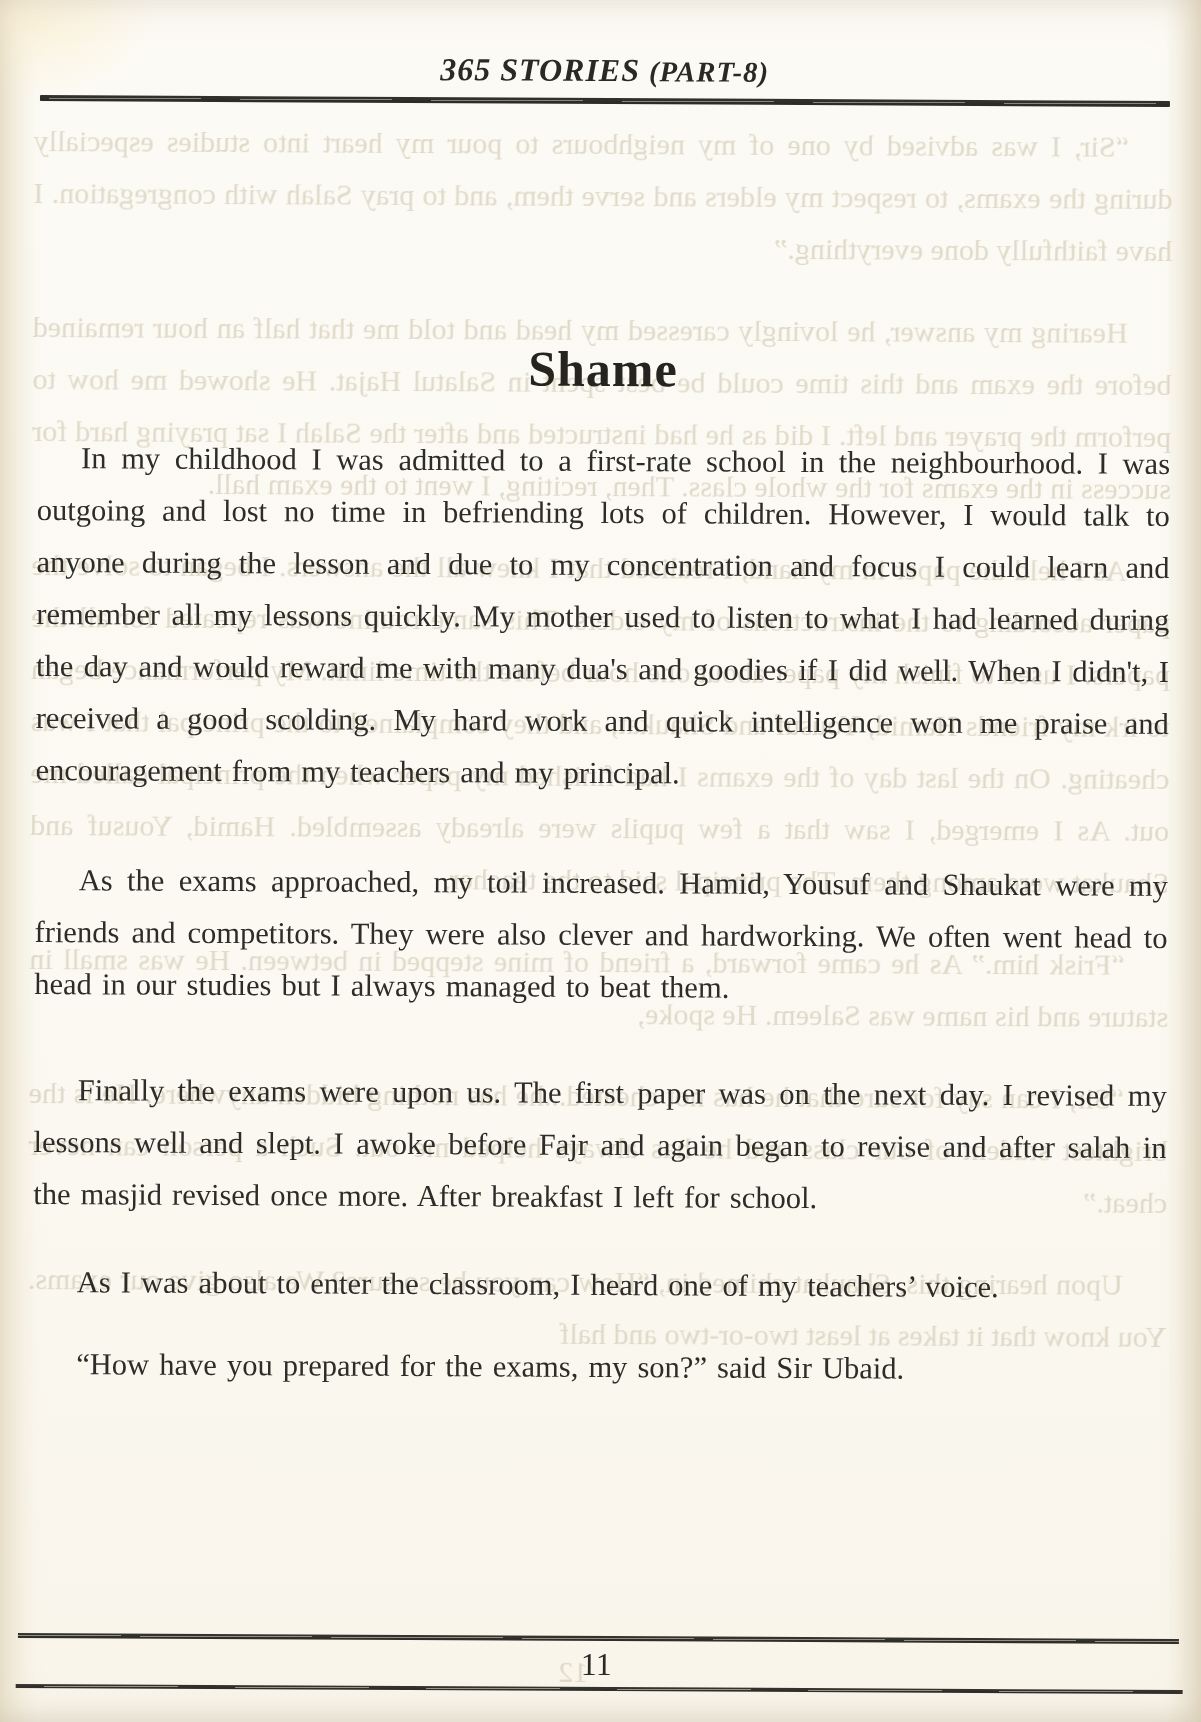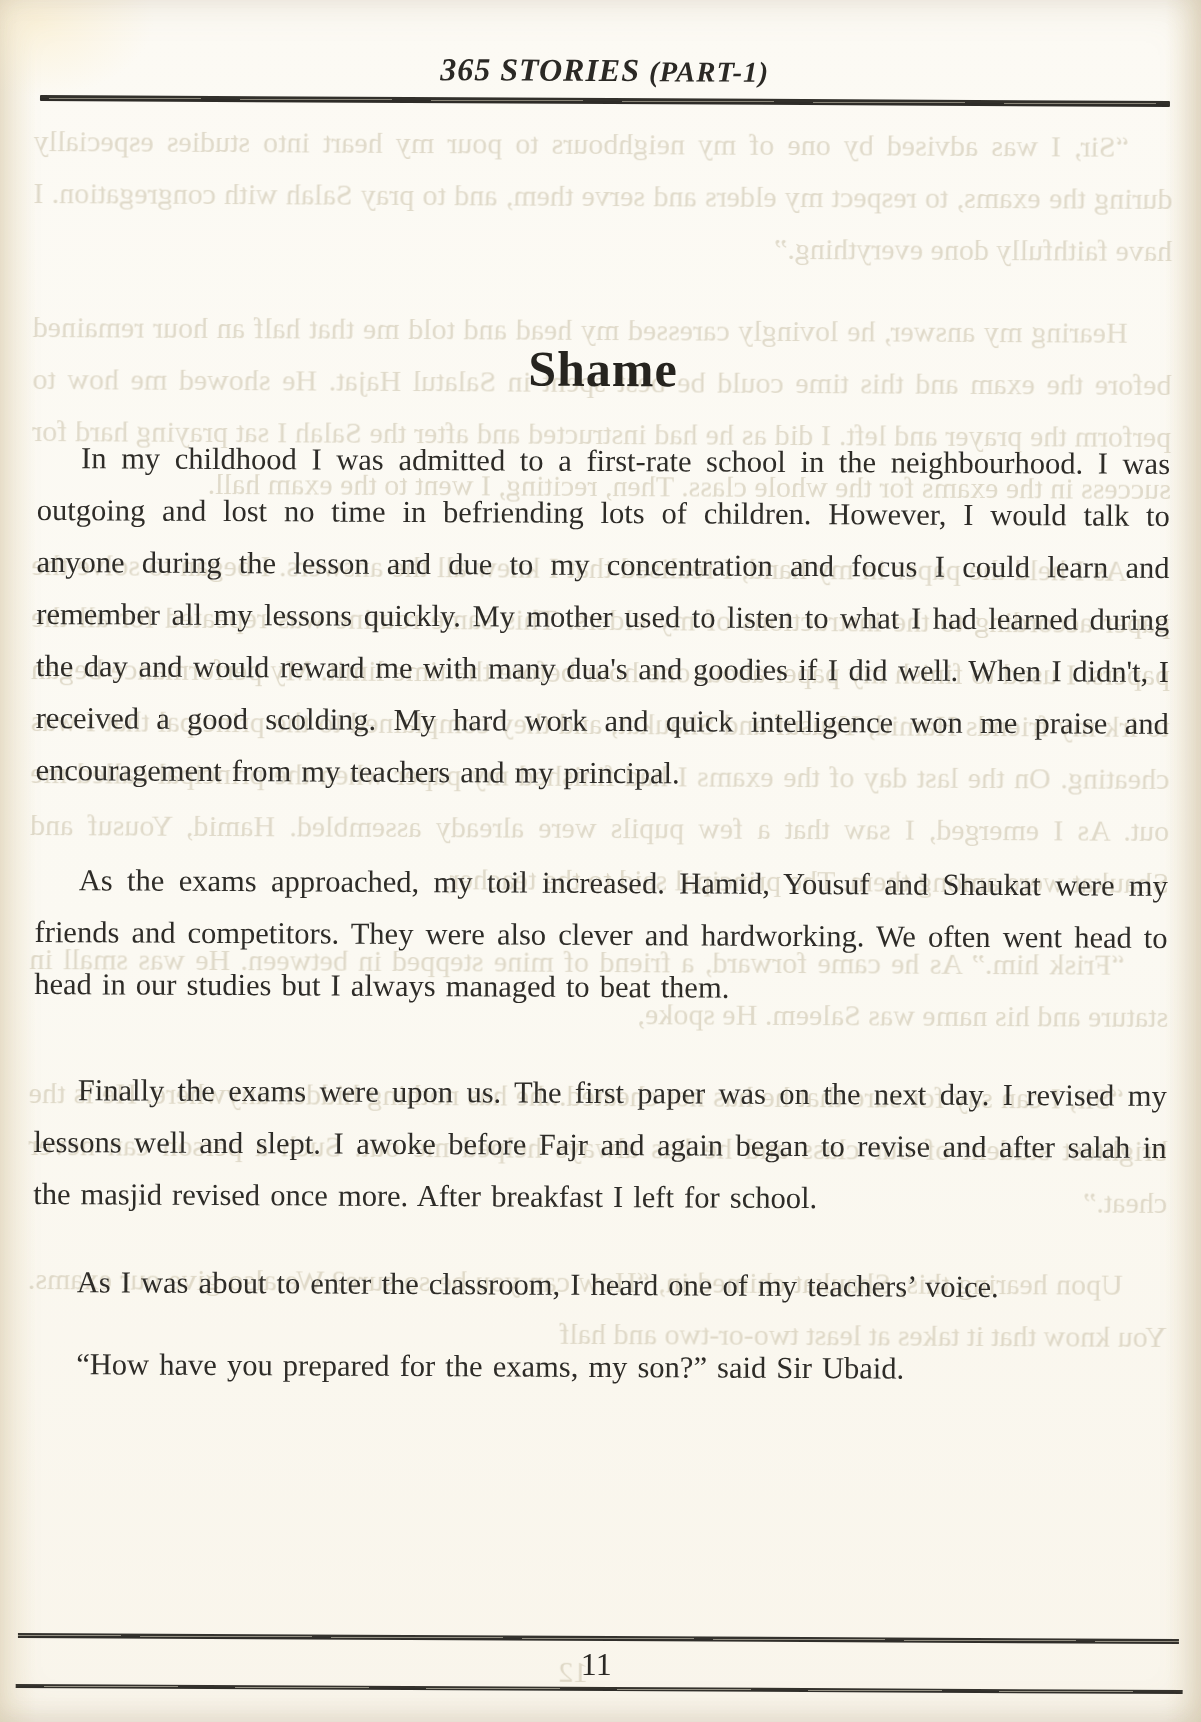--- a/index.html
+++ b/index.html
@@ -160,21 +160,21 @@
       <p>“Frisk him.” As he came forward, a friend of mine stepped in between. He was small in stature and his name was Saleem. He spoke,</p>
       <p>“Sir, I can say for sure that he has not cheated...he has nothing hidden anywhere. He is the brightest student of our class and he has always helped me out. Such a person can never cheat.”</p>
       <p>Upon hearing this, Shaukat chimed in, “How can you be so sure? We also give our exams. You know that it takes at least two-or-two and half</p>
       <p class="ghost-pagenum">12</p>
     </div>
 
     <div class="front">
 
       <div class="running-head">
         <span>365 STORIES</span>
-        <span class="part">(PART-1)</span>
+        <span class="part">(PART-8)</span>
       </div>
       <div class="header-rule"></div>
 
       <h1 class="story-title">Shame</h1>
 
       <div class="story-body">
         <p>In my childhood I was admitted to a first-rate school in the neighbourhood. I was outgoing and lost no time in befriending lots of children. However, I would talk to anyone during the lesson and due to my concentration and focus I could learn and remember all my lessons quickly. My mother used to listen to what I had learned during the day and would reward me with many dua's and goodies if I did well. When I didn't, I received a good scolding. My hard work and quick intelligence won me praise and encouragement from my teachers and my principal.</p>
         <p>As the exams approached, my toil increased. Hamid, Yousuf and Shaukat were my friends and competitors. They were also clever and hardworking. We often went head to head in our studies but I always managed to beat them.</p>
         <p>Finally the exams were upon us. The first paper was on the next day. I revised my lessons well and slept. I awoke before Fajr and again began to revise and after salah in the masjid revised once more. After breakfast I left for school.</p>
         <p>As I was about to enter the classroom, I heard one of my teachers’ voice.</p>

